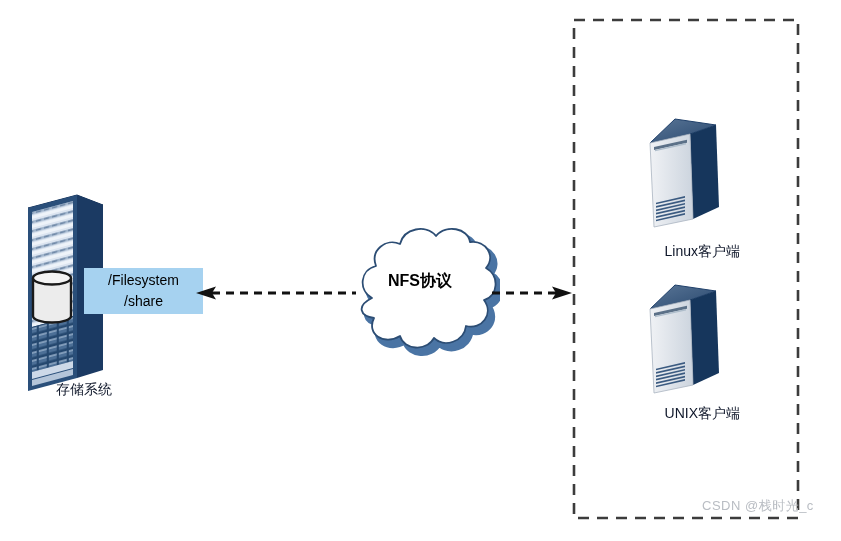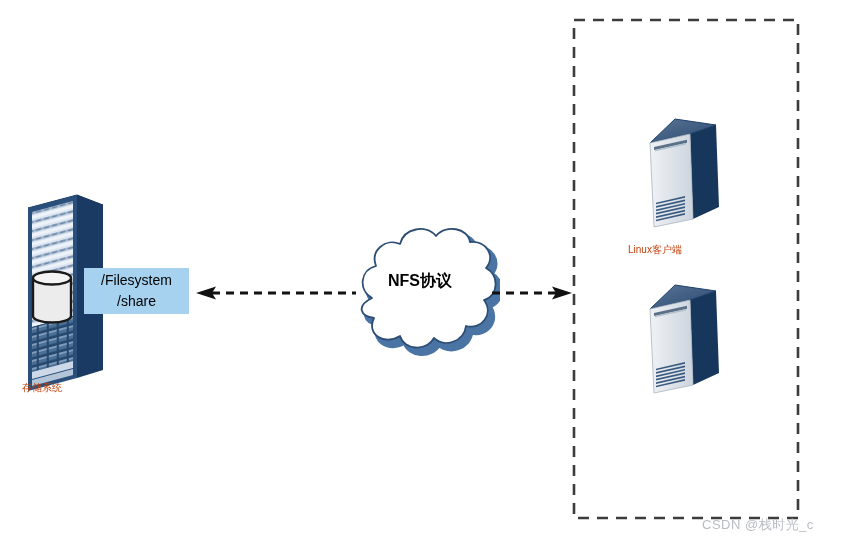--- a/index.html
+++ b/index.html
@@ -3,32 +3,32 @@
 <meta charset="utf-8">
 <style>
   html,body{margin:0;padding:0;background:#fff;}
   #canvas{
     position:relative;width:841px;height:541px;background:#ffffff;overflow:hidden;
     font-family:"Liberation Sans","DejaVu Sans",sans-serif;color:#111;
   }
   .abs{position:absolute;}
   
   #share-box{
-    left:84px;top:268px;width:105px;height:46px;background:#a6d2f0;
+    left:84px;top:268px;width:119px;height:46px;background:#a6d2f0;
     display:flex;flex-direction:column;align-items:center;justify-content:center;
     font-size:14px;line-height:21px;color:#000;text-align:center;
   }
   
-  .caption{font-size:10px;color:#c2410c;text-align:left;}
+  .caption{font-size:14px;color:#0f172a;text-align:right;}
   #storage-caption{left:22px;top:381px;width:90px;font-family:Liberation Mono, monospace;}
   #linux-caption{left:628px;top:243px;width:112px;}
   #unix-caption{left:628px;top:405px;width:112px;}
   
   #watermark{
-    left:702px;top:516px;font-size:13px;color:#b9bdc3;letter-spacing:.5px;white-space:nowrap;
+    left:702px;top:497px;font-size:13px;color:#b9bdc3;letter-spacing:.5px;white-space:nowrap;
   }
   svg{display:block;}
 </style>
 </head>
 <body>
 
 <div id="canvas">
 
   <svg class="abs" style="left:20px;top:178px" width="95" height="225" viewBox="0 0 95 225">
     <defs>
@@ -134,16 +134,17 @@
       <g>
         <rect x="6" y="61" width="29" height="1.7" fill="#3a5a80"></rect>
         <rect x="6" y="64.4" width="29" height="1.7" fill="#3a5a80"></rect>
         <rect x="6" y="67.8" width="29" height="1.7" fill="#3a5a80"></rect>
         <rect x="6" y="71.2" width="29" height="1.7" fill="#3a5a80"></rect>
         <rect x="6" y="74.6" width="29" height="1.7" fill="#3a5a80"></rect>
         <rect x="6" y="78" width="29" height="1.7" fill="#3a5a80"></rect>
       </g>
     </g>
   </svg>
+  <div class="abs caption" id="unix-caption">UNIX客户端</div>
 
   <div class="abs" id="watermark">CSDN @栈时光_c</div>
 
 </div>
 
 </body></html>

